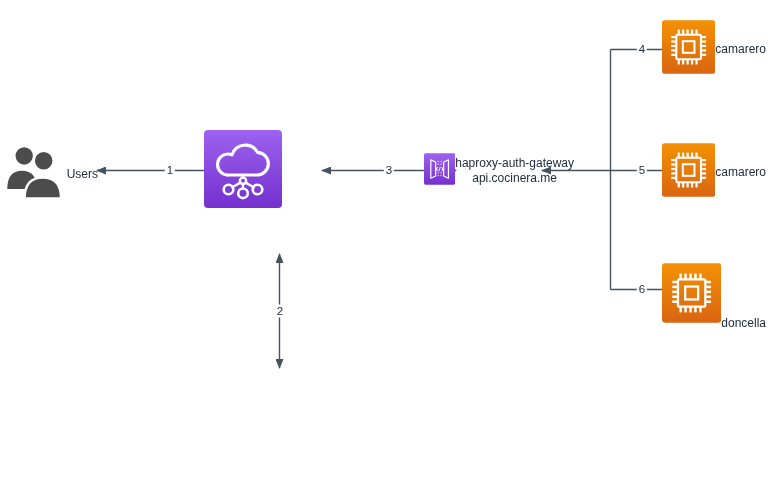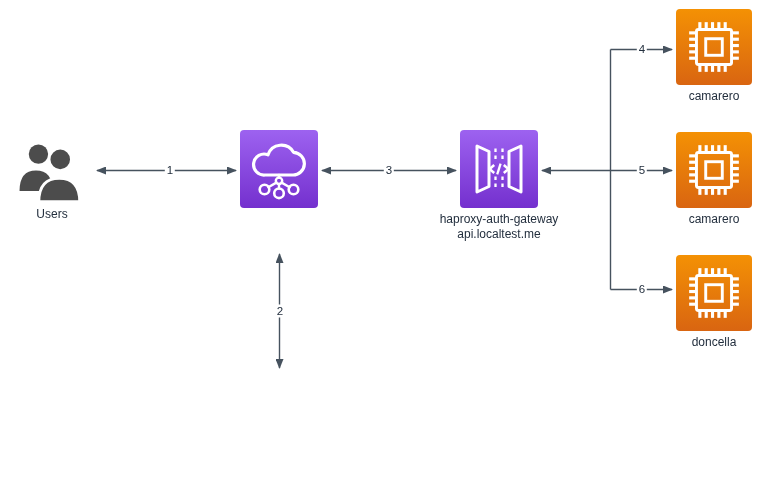--- a/index.html
+++ b/index.html
@@ -1,39 +1,39 @@
 <!DOCTYPE html>
 <html><head>
 <meta charset="utf-8">
 <style>
   html,body { margin:0; padding:0; background:#ffffff; }
   .canvas {
     position:relative; width:771px; height:496px; background:#ffffff;
     font-family:"Liberation Sans", sans-serif; overflow:hidden;
   }
   .edge-layer { position:absolute; left:0; top:0; width:771px; height:496px; }
-  .node { position:absolute; display:flex; flex-direction:column; align-items:center; }
+  .node { position:absolute; display:flex; align-items:center; }
   .node .iconbox { display:block; }
   .node .lbl {
     margin-top:4px; font-size:12px; line-height:15px; color:#232F3E;
     text-align:center; white-space:nowrap;
   }
   .node .lbl div { white-space:nowrap; }
   .edge-label {
     position:absolute; transform:translate(-50%,-50%);
     background:#ffffff; color:#232F3E; font-size:11.5px; line-height:13px;
     padding:0 2px;
   }
   
   .n-users    { left:6px;   top:141px; width:92px;justify-content:center;  }
   .n-hotelspa { left:204px; top:130px; width:150px; }
   .n-haproxy  { left:424px; top:130px; width:150px; }
   .n-camarero { left:662px; top:9px;   width:104px; }
   .n-cocinera { left:662px; top:132px; width:104px; }
-  .n-doncella { left:662px; top:255px; width:104px; }
+  .n-doncella { left:662px; top:255px; width:104px;align-items:flex-end; }
   .n-keycloak { left:204px; top:371px; width:150px; }
   
   .el-1 { left:170px; top:170px; }
   .el-2 { left:280px; top:311px; }
   .el-3 { left:389px; top:170px; }
   .el-4 { left:642px; top:49px;  }
   .el-5 { left:642px; top:170px; }
   .el-6 { left:642px; top:289px; }
 </style>
 </head>
@@ -121,21 +121,21 @@
           <line x1="35.5" y1="46.5" x2="35.5" y2="59.5"></line>
           <line x1="42.5" y1="46.5" x2="42.5" y2="59.5"></line>
         </g>
         <path d="M34.2 35 l-4.6 4 l4.6 4" stroke-width="2.5"></path>
         <path d="M43.8 35 l4.6 4 l-4.6 4" stroke-width="2.5"></path>
         <line x1="40.6" y1="33.6" x2="37.2" y2="44.4" stroke-width="2.3"></line>
       </g>
     </svg>
     <div class="lbl">
       <div>haproxy-auth-gateway</div>
-      <div>api.localtest.me</div>
+      <div>api.cocinera.me</div>
     </div>
   </div>
 
   <div class="node n-camarero">
     <svg class="iconbox" width="76" height="76" viewBox="0 0 78 78">
       <rect x="0" y="0" width="78" height="78" rx="4" fill="url(#gOrange)"></rect>
       <g fill="#ffffff">
         <rect x="22.9" y="13.5" width="3.2" height="8"></rect>
           <rect x="29.4" y="13.5" width="3.2" height="8"></rect>
           <rect x="35.9" y="13.5" width="3.2" height="8"></rect>

